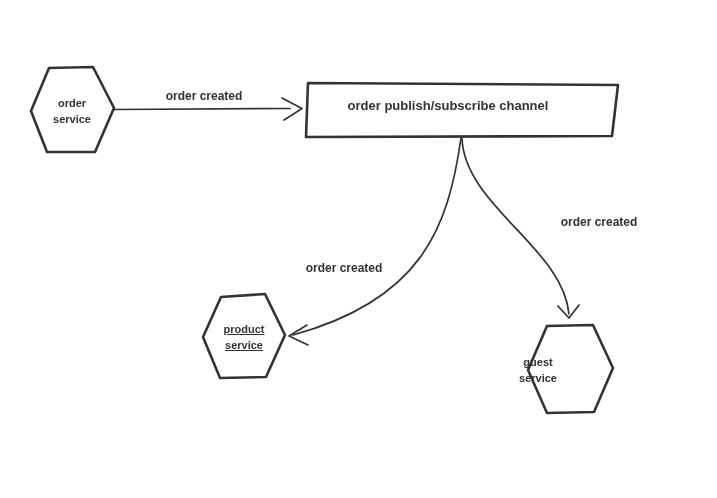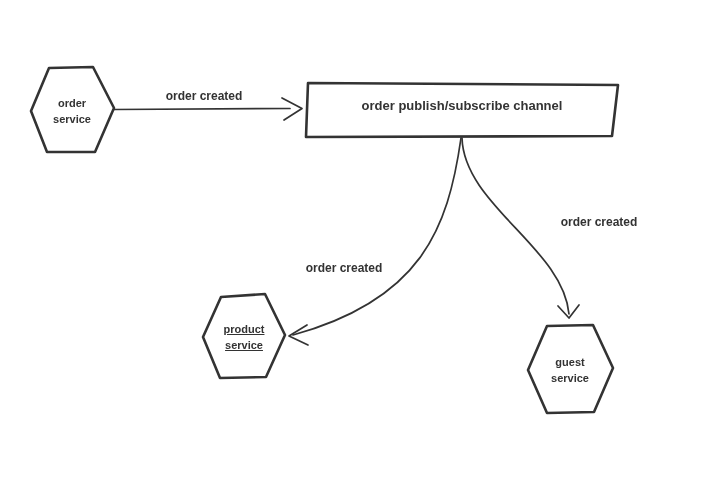--- a/index.html
+++ b/index.html
@@ -83,25 +83,25 @@
 
     <polygon class="shape" points="308,83 618,85 612,136 306,137"></polygon>
 
     <polygon class="shape" points="203,337 221,297 265,294 285,335 266,377 220,378"></polygon>
 
     <polygon class="shape" points="528,370 547,326 593,325 613,368 594,412 547,413"></polygon>
   </svg>
 
   <div class="label node-label" style="left:72px; top:111px; width:62px;">order service</div>
 
-  <div class="label channel-label" style="left:462px; top:105px;">order publish/subscribe channel</div>
+  <div class="label channel-label" style="left:448px; top:105px;">order publish/subscribe channel</div>
 
   <div class="label node-label" style="left:244px; top:337px; width:62px;text-decoration:underline;">product service</div>
 
-  <div class="label node-label" style="left:570px; top:370px; width:62px;">guest service</div>
+  <div class="label node-label" style="left:538px; top:370px; width:62px;">guest service</div>
 
   <div class="label edge-label" style="left:204px; top:96px;">order created</div>
 
   <div class="label edge-label" style="left:344px; top:268px;">order created</div>
 
   <div class="label edge-label" style="left:599px; top:222px;">order created</div>
 
 </div>
 
 </body></html>

